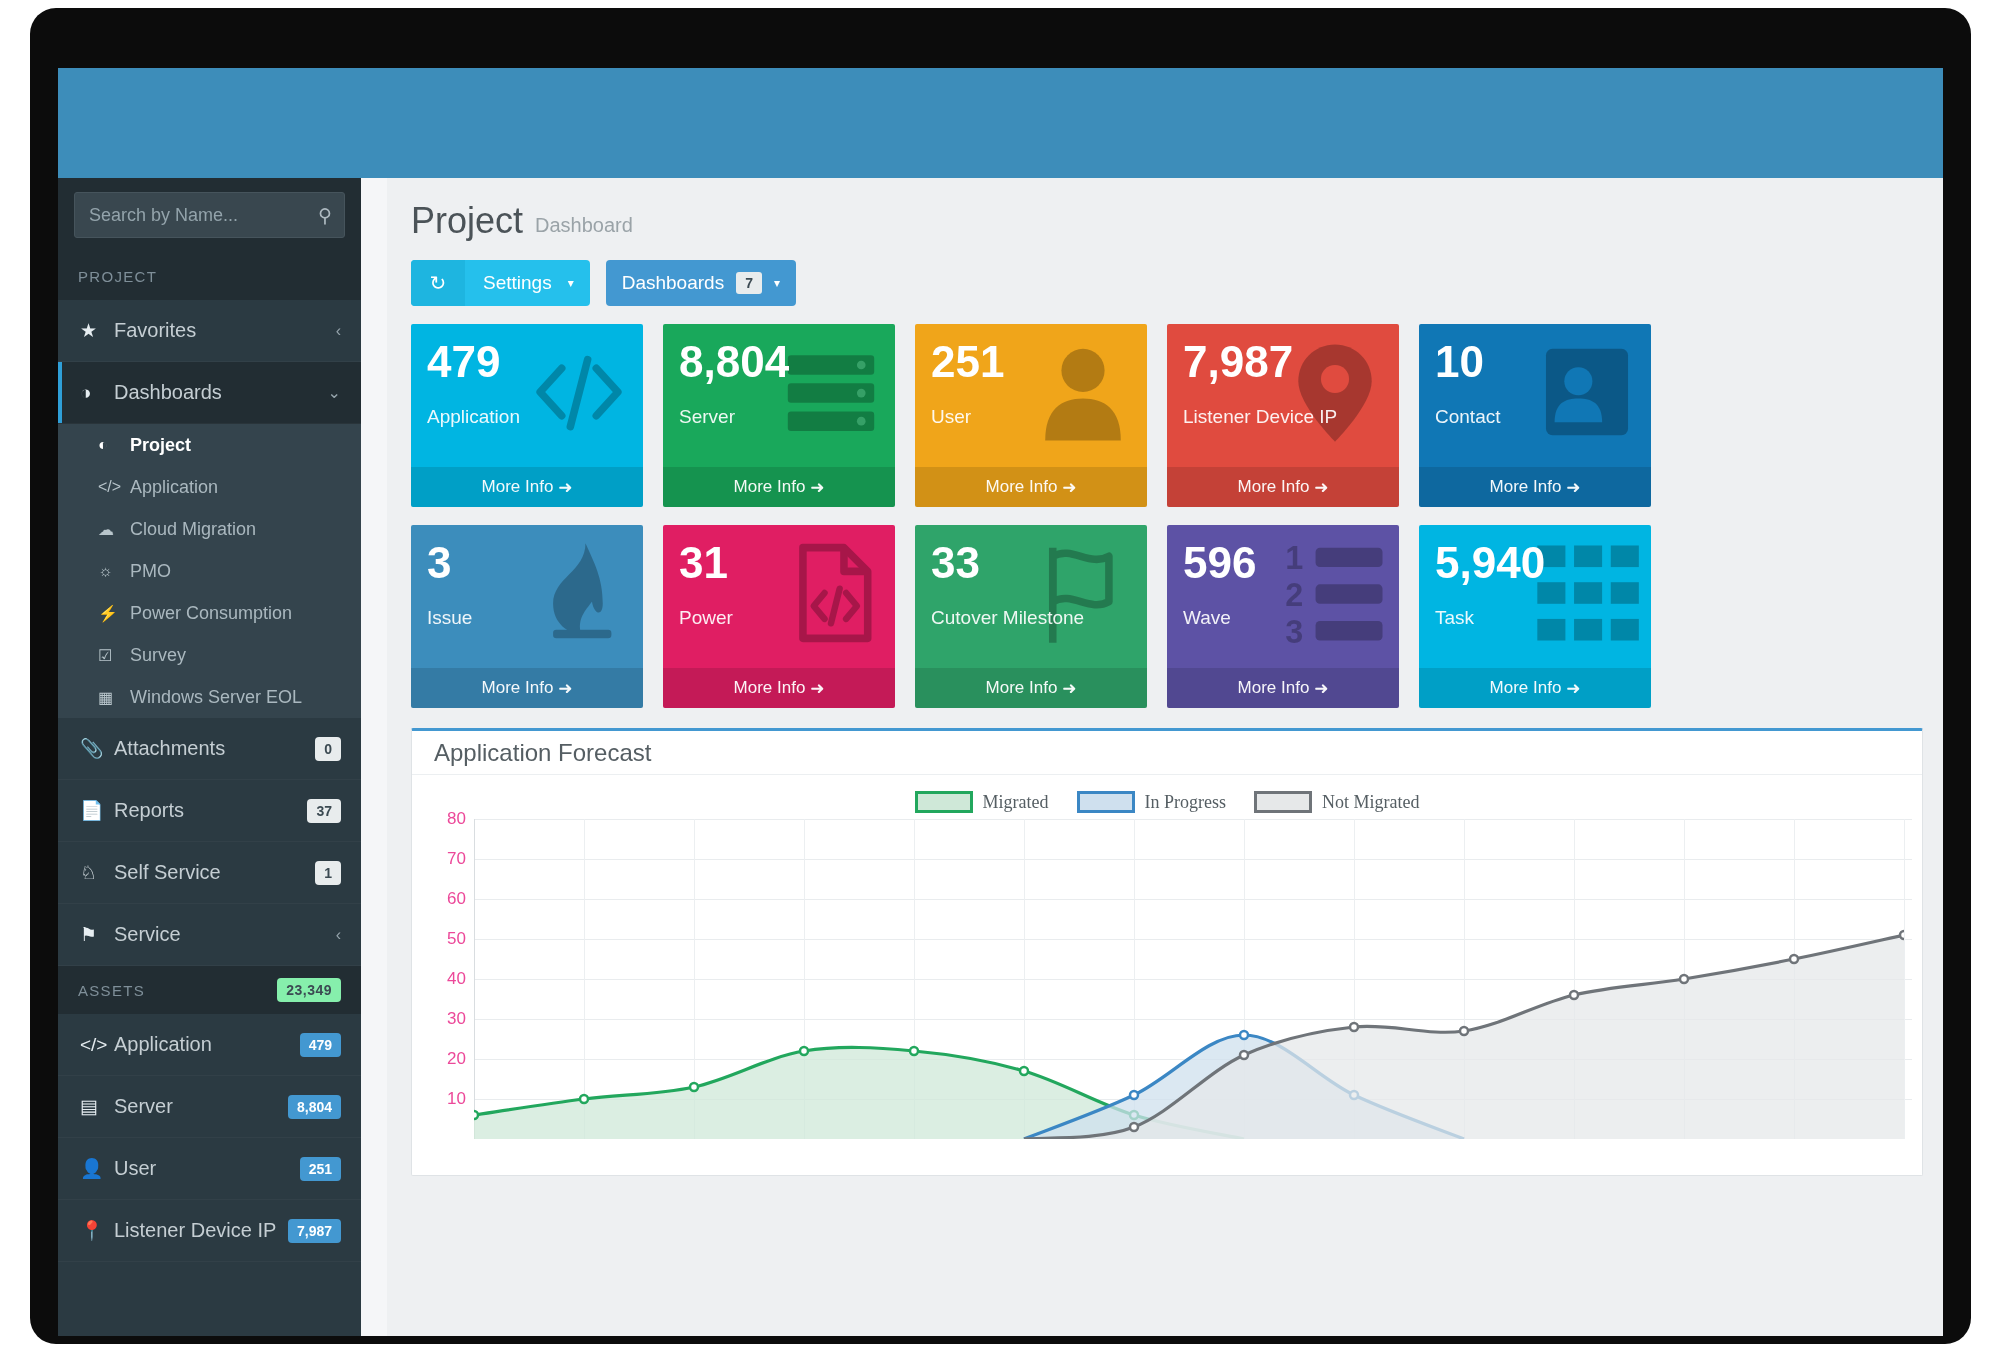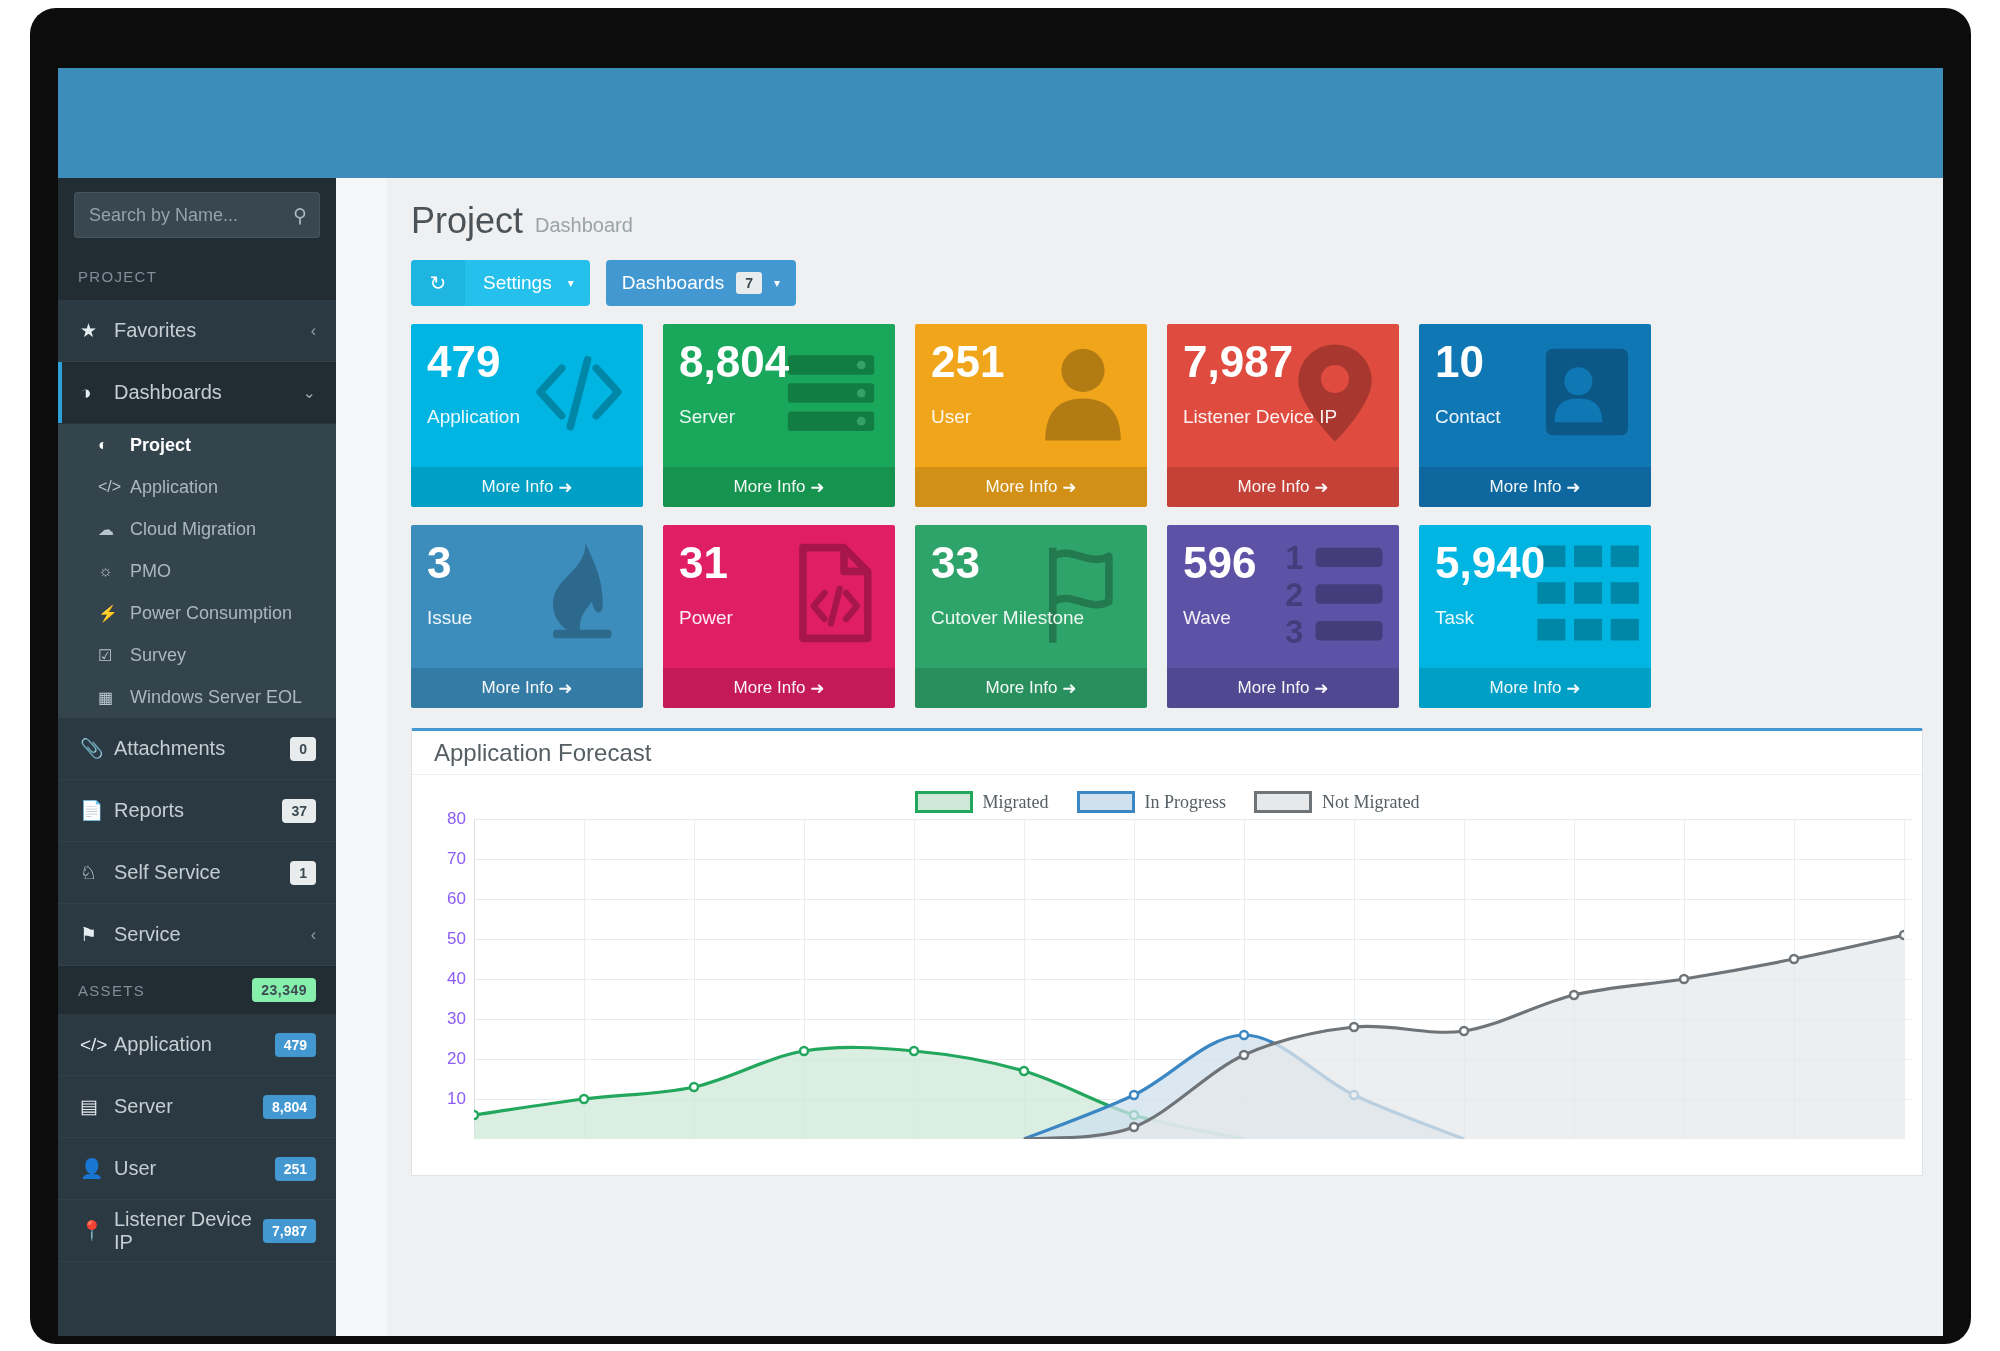--- a/index.html
+++ b/index.html
@@ -31,21 +31,21 @@
   }
   
   .topbar {
     position: absolute; left: 0; top: 0;
     width: 1885px; height: 110px;
     background: #3d8dba;
   }
   
   .sidebar {
     position: absolute; left: 0; top: 110px;
-    width: 278px; height: 1158px;
+    width: 303px; height: 1158px;
     background: #2b3a42;
   }
   .search-wrap {
     position: relative;
     height: 74px;
     background: #222d33;
     padding: 14px 16px;
   }
   .search-box {
     position: relative;
@@ -250,21 +250,21 @@
   }
   .legend-label { font-size: 18px; color: #555e63; }
   .plot {
     position: relative;
     margin-left: 62px; margin-right: 10px;
     height: 320px;
   }
   .ytick {
     position: absolute; left: -52px;
     width: 44px; text-align: right;
-    font-size: 17px; color: #8b5cf6;
+    font-size: 17px; color: #ec4899;
     transform: translateY(-50%);
   }
   .gridline {
     position: absolute; left: 0; width: 100%;
     border-top: 1px solid #e9ecee;
   }
   .vgrid {
     position: absolute; top: 0; height: 100%;
     border-left: 1px solid #eceff1;
   }

